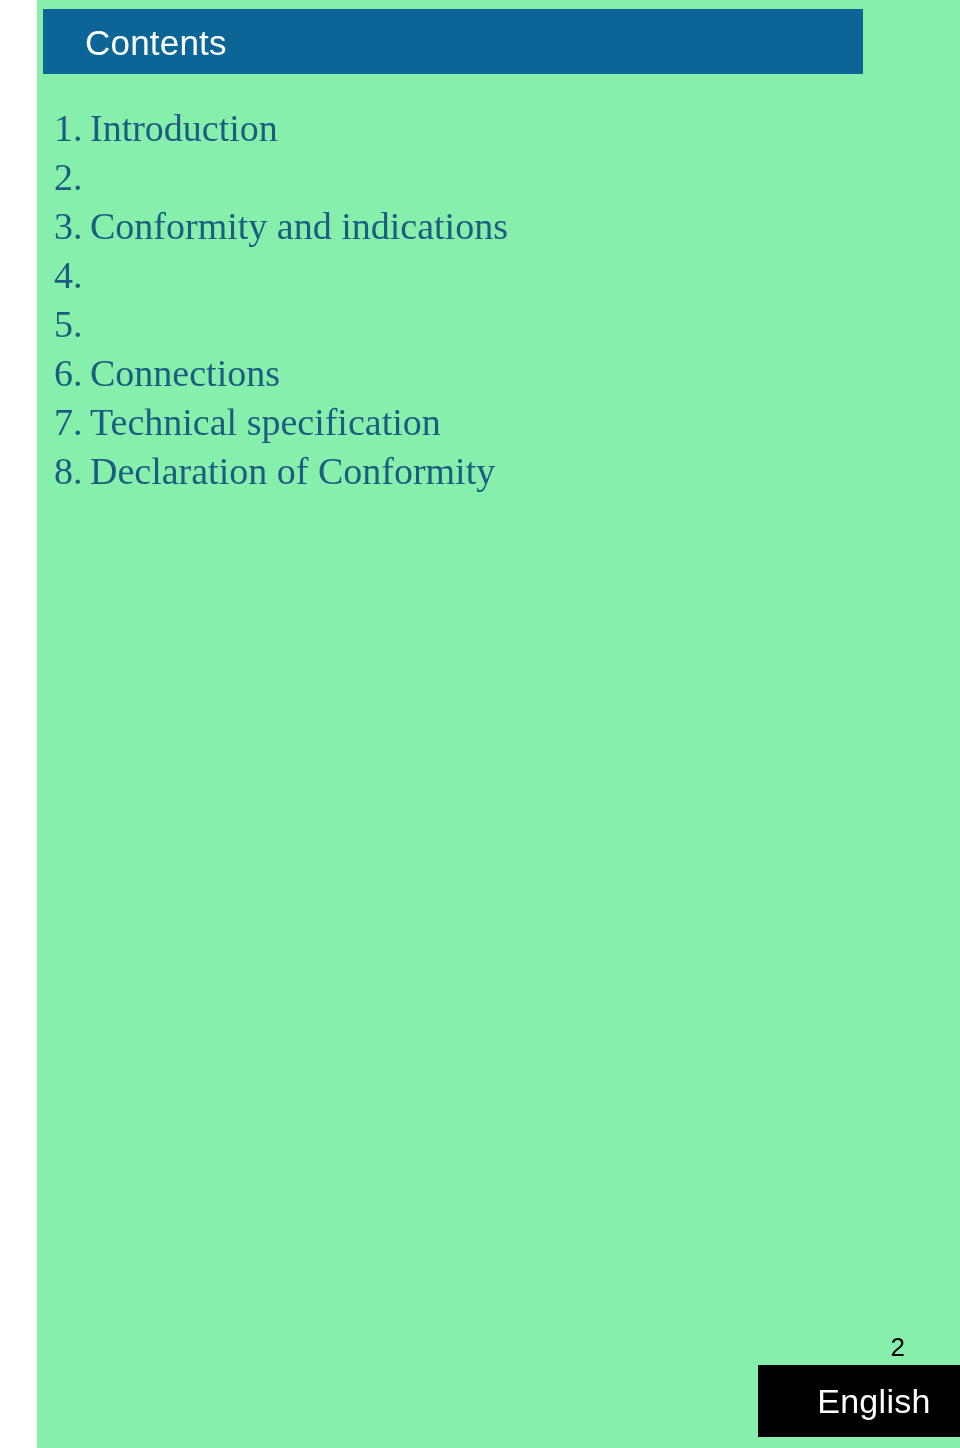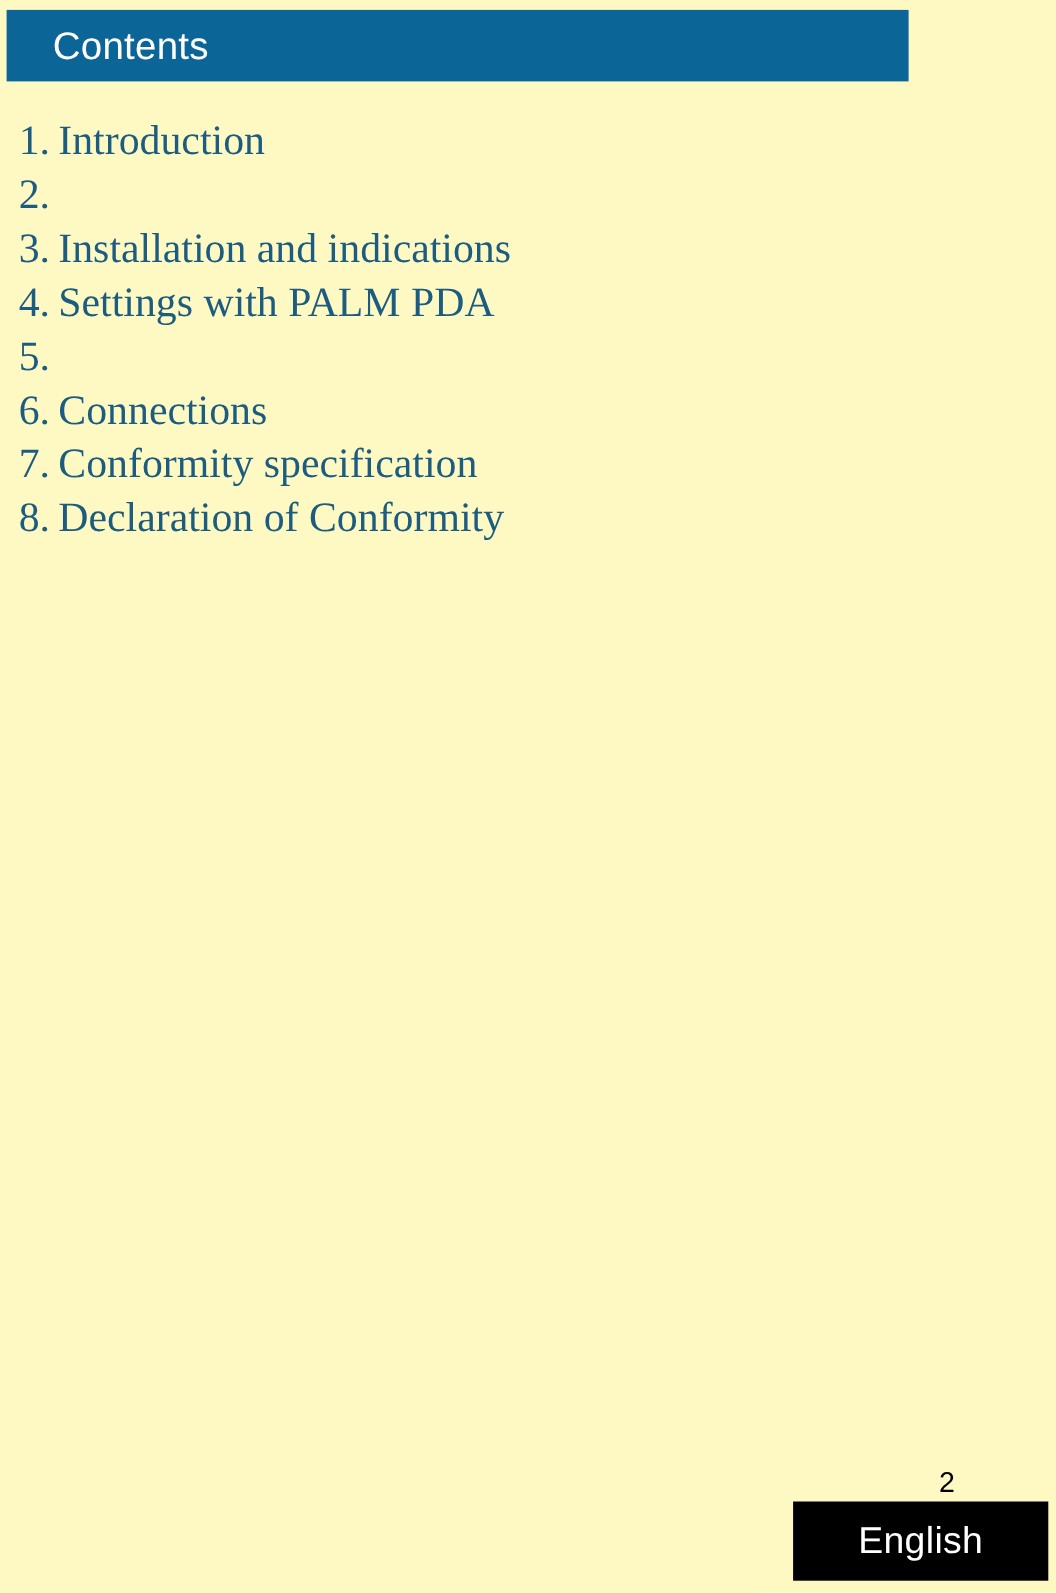--- a/index.html
+++ b/index.html
@@ -13,21 +13,22 @@
     height: 1448px;
     position: relative;
     overflow: hidden;
     font-family: "Liberation Serif", "DejaVu Serif", serif;
     -webkit-font-smoothing: antialiased;
   }
 
   .page {
     position: absolute;
     inset: 0;
-    background: #fef9c3;
+    background: #86efac;
+    margin-left: 37px;
   }
 
   
   .header-bar {
     position: absolute;
     left: 6px;
     top: 9px;
     width: 820px;
     height: 65px;
     background: #0b6596;
@@ -133,40 +134,39 @@
       <span class="toc-num">1.</span>
       <span class="toc-link">Introduction</span>
     </li>
 
     <li class="toc-item">
       <span class="toc-num">2.</span>
     </li>
 
     <li class="toc-item">
       <span class="toc-num">3.</span>
-      <span class="toc-link">Installation and indications</span>
+      <span class="toc-link">Conformity and indications</span>
     </li>
 
     <li class="toc-item">
       <span class="toc-num">4.</span>
-      <span class="toc-link">Settings with PALM PDA</span>
     </li>
 
     <li class="toc-item">
       <span class="toc-num">5.</span>
     </li>
 
     <li class="toc-item">
       <span class="toc-num">6.</span>
       <span class="toc-link">Connections</span>
     </li>
 
     <li class="toc-item">
       <span class="toc-num">7.</span>
-      <span class="toc-link">Conformity specification</span>
+      <span class="toc-link">Technical specification</span>
     </li>
 
     <li class="toc-item">
       <span class="toc-num">8.</span>
       <span class="toc-link">Declaration of Conformity</span>
     </li>
 
   </ol>
 
   <div class="page-number">2</div>

